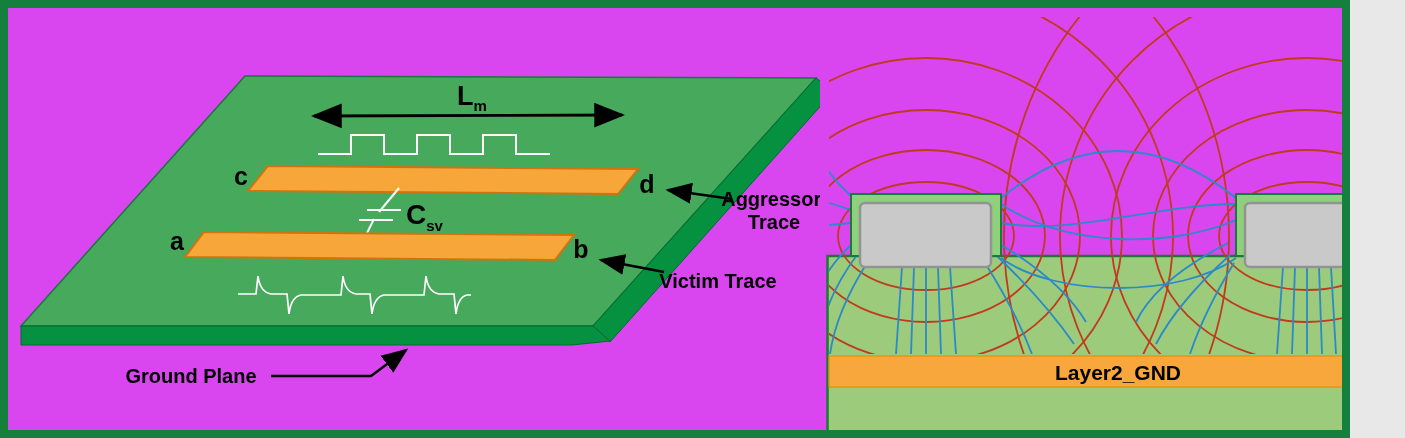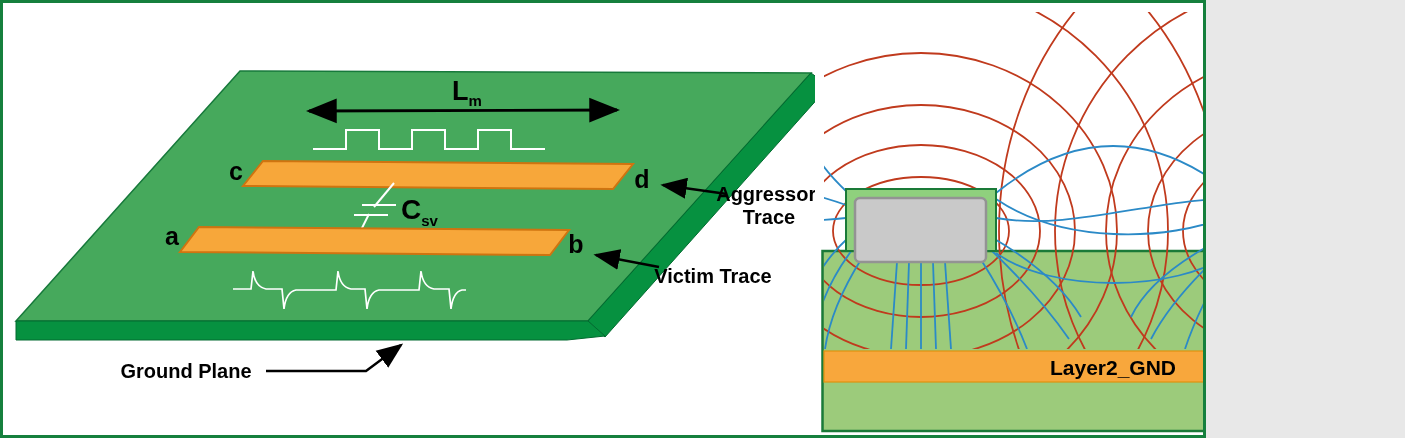--- a/index.html
+++ b/index.html
@@ -1,18 +1,18 @@
 <!DOCTYPE html>
 <html><head>
 <meta charset="utf-8">
 <style>
   html,body{margin:0;padding:0;background:#e8e8e8;}
   .stage{
-    position:relative;width:1206px;height:438px;background:#ffffff;
-    box-sizing:border-box;border:3px solid #15803d;overflow:hidden;
+    position:relative;width:1350px;height:438px;background:#d946ef;
+    box-sizing:border-box;border:8px solid #15803d;overflow:hidden;
     font-family:"Liberation Sans", sans-serif;
   }
   svg{position:absolute;top:0;left:0;}
   svg text{font-family:"Liberation Sans", sans-serif;}
   .lbl{font-weight:700;fill:#000;}
 </style>
 </head>
 <body>
 
 <div class="stage">

